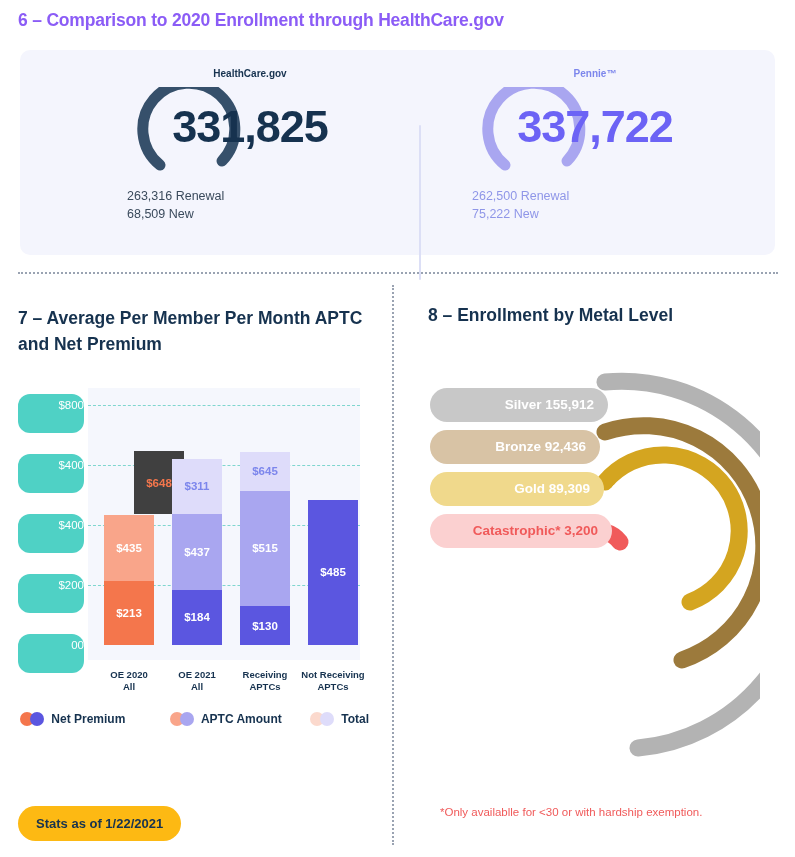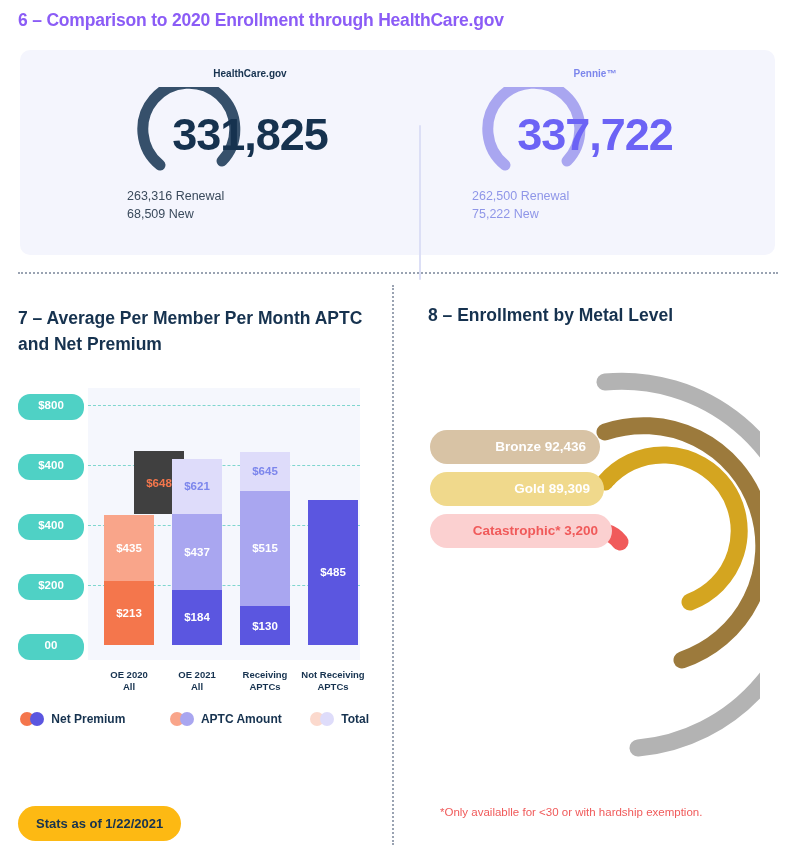--- a/index.html
+++ b/index.html
@@ -23,21 +23,21 @@
     width: 755px; height: 205px;
     background: #f4f5fd; border-radius: 10px;
   }
   .col-left { position: absolute; left: 75px; top: 18px; width: 310px; text-align: center; }
   .col-right { position: absolute; left: 420px; top: 18px; width: 310px; text-align: center; }
   .col-head { font-size: 10px; font-weight: bold; }
   .col-head.hc { color: #16324f; }
   .col-head.pn { color: #7c86ec; }
   .arcwrap { position: relative; height: 92px; margin-top: 8px; }
   .bignum {
-    position: absolute; left: 0; right: 0; top: 22px;
+    position: absolute; left: 0; right: 0; top: 14px;
     font-size: 45px; font-weight: bold; letter-spacing: -1px;
   }
   .bignum.hc { color: #16324f; }
   .bignum.pn { color: #6c63f5; }
   .arc { position: absolute; left: 50%; top: 0; transform: translateX(-50%); }
   .sub { margin-top: 8px; font-size: 12.5px; line-height: 18px; text-align: left; padding-left: 32px; }
   .sub.hc { color: #3a4a5c; }
   .sub.pn { color: #8f96e8; }
   .divider-v {
     position: absolute; left: 399px; top: 75px;
@@ -59,23 +59,23 @@
     position: absolute; left: 18px; top: 305px; width: 360px;
     font-size: 17.5px; font-weight: bold; color: #16324f; line-height: 26px;
   }
   .chart7 {
     position: absolute; left: 88px; top: 388px;
     width: 272px; height: 272px;
     background: #f5f7fd;
   }
   .gridline { position: absolute; left: 0; width: 272px; border-top: 1px dashed #7fd6cf; }
   .ylab {
-    position: absolute; left: 18px; width: 66px; height: 26px;
+    position: absolute; left: 18px; width: 66px; height: 39px;
     background: #4fd1c5; border-radius: 12px; color: #ffffff;
-    font-size: 11.5px; font-weight: bold; text-align: center; line-height: 23px;
+    font-size: 11.5px; font-weight: normal; text-align: right; line-height: 23px;
   }
   .seg { position: absolute; width: 50px; text-align: center; font-size: 11.5px; font-weight: bold; }
   .seg span { position: relative; top: 50%; transform: translateY(-50%); display: inline-block; }
   .xaxis {
     position: absolute; left: 88px; top: 665px; width: 272px; height: 32px;
   }
   .xlab {
     position: absolute; width: 68px; text-align: center;
     font-size: 9.5px; font-weight: bold; color: #16324f; line-height: 12px;
   }
@@ -157,21 +157,21 @@
 <div class="chart7" id="chart7">
     <div class="gridline" style="top: 197px;"></div>
     <div class="gridline" style="top: 137px;"></div>
     <div class="gridline" style="top: 77px;"></div>
     <div class="gridline" style="top: 17px;"></div>
     <div class="seg" style="left: 16px; top: 193.1px; height: 63.9px; background: rgb(244, 118, 76); color: rgb(255, 255, 255);"><span>$213</span></div>
     <div class="seg" style="left: 16px; top: 126.5px; height: 66.6px; background: rgb(249, 165, 138); color: rgb(255, 255, 255);"><span>$435</span></div>
     <div class="seg" style="left: 16px; top: 62.6px; height: 63.9px; background: #404040; color: rgb(244, 118, 76); margin-left: 30px;"><span>$648</span></div>
     <div class="seg" style="left: 84px; top: 201.8px; height: 55.2px; background: rgb(91, 86, 224); color: rgb(255, 255, 255);"><span>$184</span></div>
     <div class="seg" style="left: 84px; top: 125.9px; height: 75.9px; background: rgb(169, 166, 240); color: rgb(255, 255, 255);"><span>$437</span></div>
-    <div class="seg" style="left: 84px; top: 70.7px; height: 55.2px; background: rgb(222, 220, 250); color: rgb(124, 134, 236);"><span>$621</span></div>
+    <div class="seg" style="left: 84px; top: 70.7px; height: 55.2px; background: rgb(222, 220, 250); color: rgb(124, 134, 236);"><span>$311</span></div>
     <div class="seg" style="left: 152px; top: 218px; height: 39px; background: rgb(91, 86, 224); color: rgb(255, 255, 255);"><span>$130</span></div>
     <div class="seg" style="left: 152px; top: 102.5px; height: 115.5px; background: rgb(169, 166, 240); color: rgb(255, 255, 255);"><span>$515</span></div>
     <div class="seg" style="left: 152px; top: 63.5px; height: 39px; background: rgb(222, 220, 250); color: rgb(124, 134, 236);"><span>$645</span></div>
     <div class="seg" style="left: 220px; top: 111.5px; height: 145.5px; background: rgb(91, 86, 224); color: rgb(255, 255, 255);"><span>$485</span></div>
   </div>
 <div id="ylabels">
     <div class="ylab" style="top: 634px;">00</div>
     <div class="ylab" style="top: 574px;">$200</div>
     <div class="ylab" style="top: 514px;">$400</div>
     <div class="ylab" style="top: 454px;">$400</div>
@@ -196,20 +196,21 @@
 
 <svg class="arcs8" width="200" height="390" viewBox="0 0 200 390">
   <path d="M45 12 A168 168 0 1 1 78 378" fill="none" stroke="#b3b3b3" stroke-width="17" stroke-linecap="round"></path>
   <path d="M45 62 A120 120 0 1 1 122 290" fill="none" stroke="#9c7a3c" stroke-width="17" stroke-linecap="round"></path>
   <path d="M45 112 A76 76 0 1 1 130 232" fill="none" stroke="#d4a520" stroke-width="17" stroke-linecap="round"></path>
   <path d="M45 162 A28 28 0 0 1 60 172" fill="none" stroke="#f05a5a" stroke-width="17" stroke-linecap="round"></path>
 </svg>
 
 <div id="metals">
     <div class="metal-row" style="left: 430px; top: 388px; width: 218px;">
+      <div class="metal-pill" style="width: 178px; background: rgb(200, 200, 200); color: rgb(255, 255, 255);">Silver 155,912</div>
       <div class="metal-pct" style="left: 186px;">46%</div>
     </div>
     <div class="metal-row" style="left: 430px; top: 430px; width: 210px;">
       <div class="metal-pill" style="width: 170px; background: rgb(216, 195, 165); color: rgb(255, 255, 255);">Bronze 92,436</div>
       <div class="metal-pct" style="left: 178px;">27%</div>
     </div>
     <div class="metal-row" style="left: 430px; top: 472px; width: 214px;">
       <div class="metal-pill" style="width: 174px; background: rgb(240, 217, 140); color: rgb(255, 255, 255);">Gold 89,309</div>
       <div class="metal-pct" style="left: 182px;">26%</div>
     </div>

